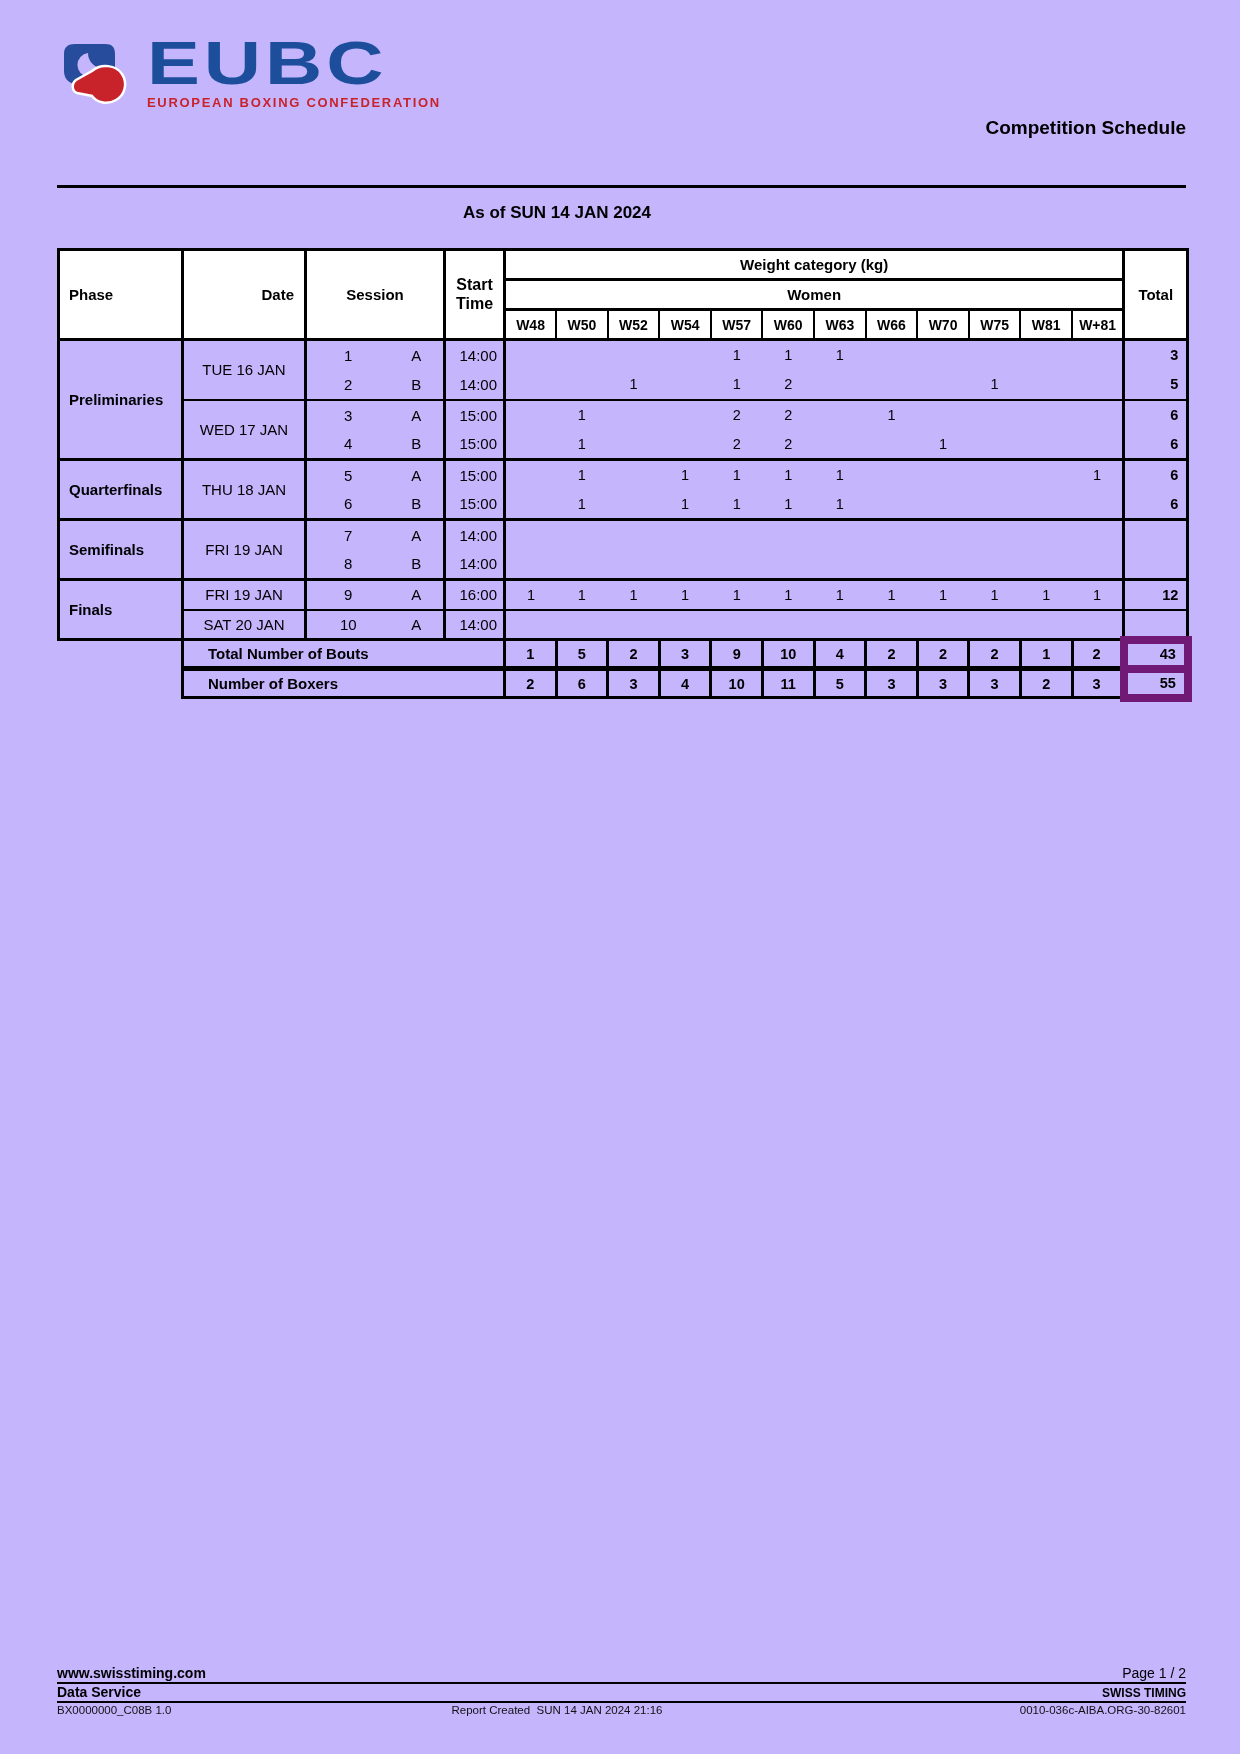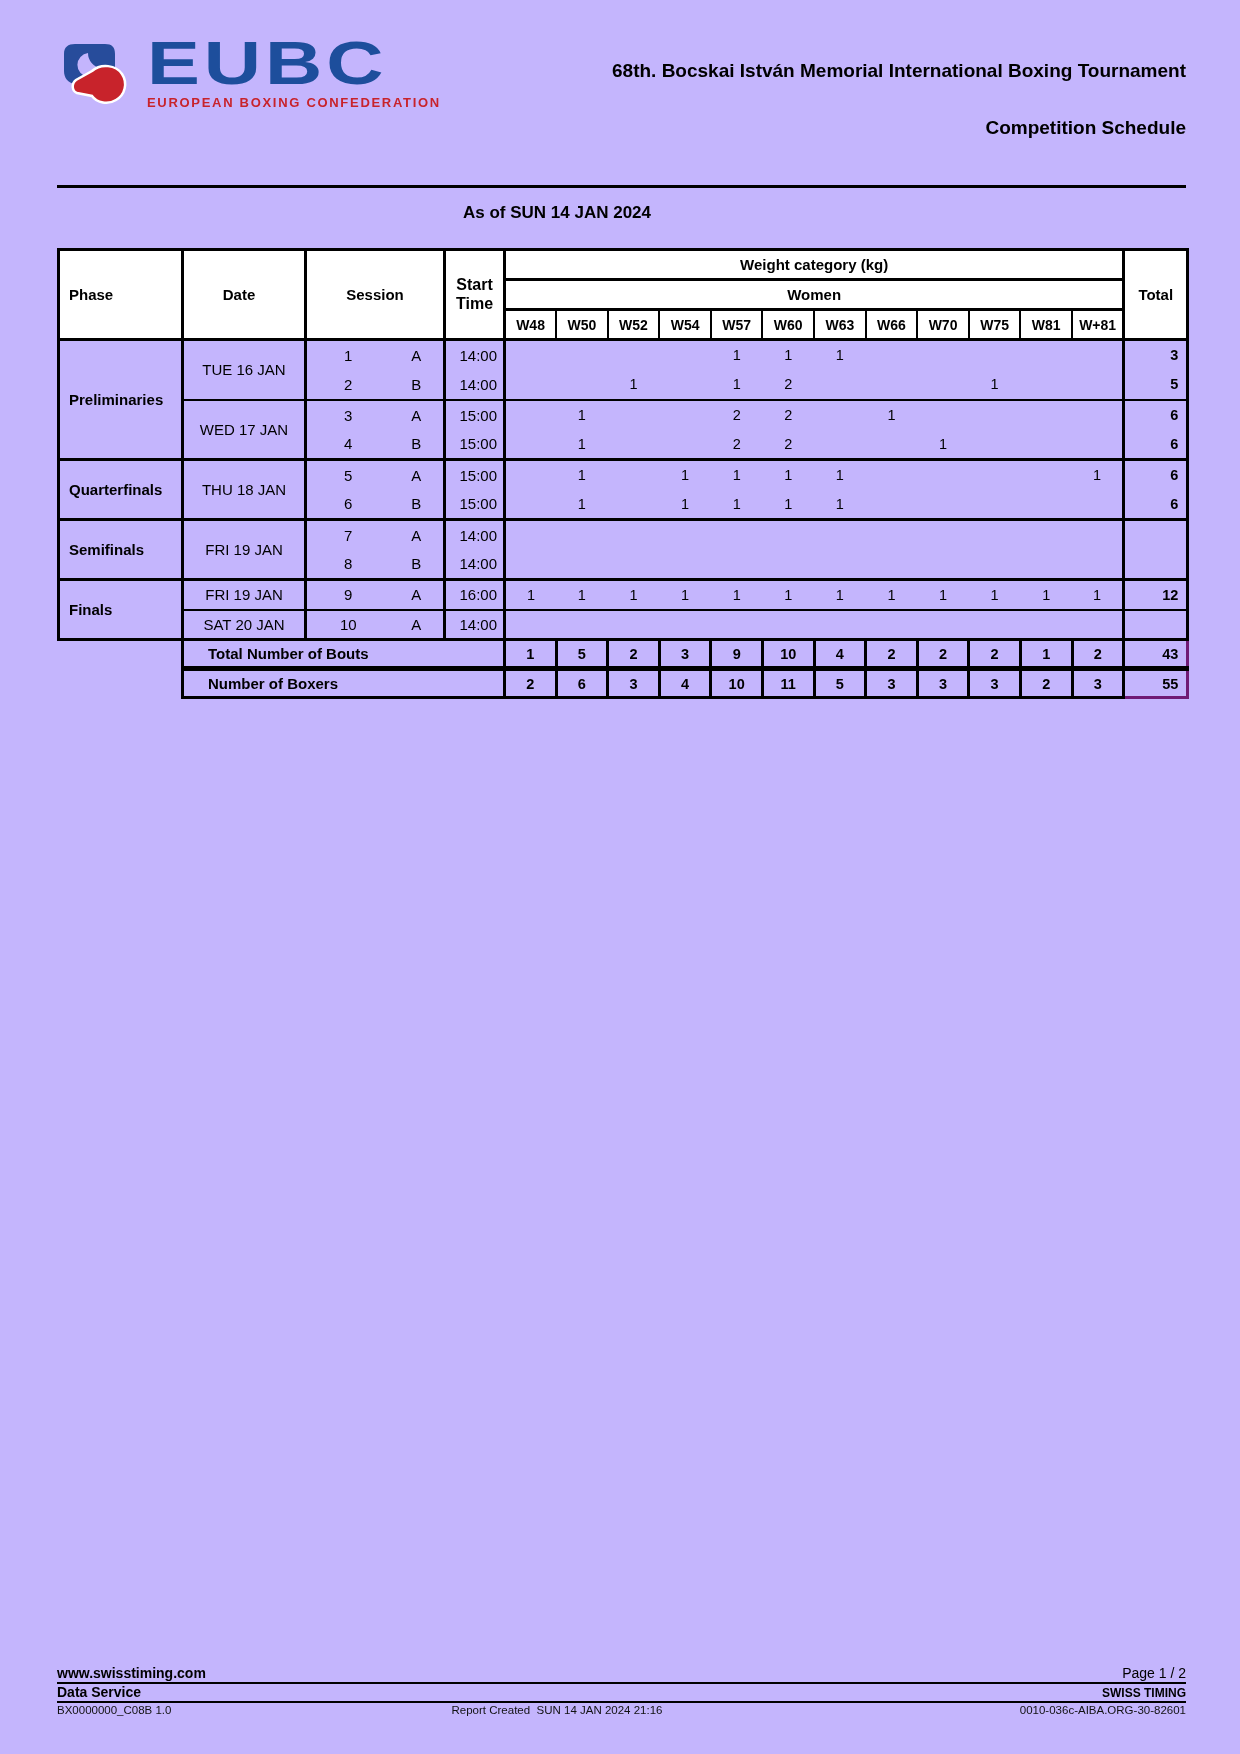--- a/index.html
+++ b/index.html
@@ -22,41 +22,41 @@
   
   .table-wrap{position:absolute;left:57px;top:248px;}
   table.sched{border-collapse:collapse;table-layout:fixed;width:1129px;font-size:15px;}
   .sched th,.sched td{padding:0;vertical-align:middle;overflow:hidden;}
   .sched thead tr{height:30px;}
   .sched tbody tr{height:30px;}
   .sched tr.summary-row{height:29px;}
 
   .sched th{border:3px solid #000;font-weight:bold;text-align:center;background:#fff;}
   th.phase-h{text-align:left;padding-left:9px;}
-  th.date-h{padding-right:10px;}
+  th.date-h{text-align:right;padding-right:10px;}
   th.start-h{font-size:16px;line-height:1.15;}
   th.w-h{border-width:3px 2px 3px 2px;font-size:14px;}
 
   .sched td{border:none;font-size:15px;}
   td.phase-cell{border:3px solid #000;font-weight:bold;text-align:left;padding-left:9px;}
   td.date-cell{border-right:3px solid #000;text-align:center;}
   td.num-cell{text-align:center;}
   td.letter-cell{border-right:3px solid #000;text-align:center;}
   td.time-cell{border-right:3px solid #000;text-align:right;padding-right:6px;}
   td.bout-cell{text-align:center;font-size:14.5px;}
   td.total-cell{border-left:3px solid #000;border-right:3px solid #000;text-align:right;
                 padding-right:8px;font-weight:bold;font-size:14.5px;}
   tr.sep-date > td{border-top:2px solid #000;}
   tr.sep-phase > td{border-top:3px solid #000;}
   tr.last-main > td{border-bottom:3px solid #000;}
 
   td.ghost{border:none;background:transparent;}
   td.sum-label{border:3px solid #000;font-weight:bold;text-align:left;padding-left:24px;}
   td.sum-val{border:3px solid #000;font-weight:bold;text-align:center;font-size:14.5px;}
-  td.sum-total{border:3px solid #701a75;font-weight:bold;text-align:right;padding-right:8px;font-size:14.5px;}
+  td.sum-total{border:8px solid #701a75;font-weight:bold;text-align:right;padding-right:8px;font-size:14.5px;}
   tr.summary-2 > td.sum-label, tr.summary-2 > td.sum-val, tr.summary-2 > td.sum-total{border-top:5px solid #000;}
 
   
   .f-line{position:absolute;left:57px;width:1129px;display:flex;justify-content:space-between;
           align-items:flex-end;border-bottom:2px solid #000;padding-bottom:1px;}
   .f1{top:1661px;height:20px;}
   .f2{top:1683px;height:17px;}
   .f-left-bold{font-size:14px;font-weight:bold;}
   .f-right{font-size:14px;}
   .f-right-bold{font-size:12px;font-weight:bold;}
@@ -73,21 +73,20 @@
   <svg class="logo-icon" viewBox="0 0 78 70" aria-hidden="true">
     <path fill="#274c9b" fill-rule="evenodd" d="M13 2 h30 c7 0 10 3 10 10 v16 c0 7 -3 10 -10 10 h-4 l-9 6 -17 -2 c-7 -1 -11 -6 -11 -13 V12 c0 -7 4 -10 11 -10 z
          M26 11 a12 12 0 1 0 13 15 15 15 0 0 1 -13 -15 z"></path>
     <path fill="#c8232b" stroke="#ffffff" stroke-width="2.5" d="M30 29 c9 -8 24 -6 30 3 c6 9 3 21 -6 26 c-8 5 -19 3 -24 -4 l-15 -3 c-5 -2 -6 -9 -1 -13 z"></path>
   </svg>
   <div class="logo-text">
     <span class="brand">EUBC</span>
     <div class="tagline">EUROPEAN BOXING CONFEDERATION</div>
   </div>
 
-  <div class="doc-title">68th. Bocskai István Memorial International Boxing Tournament</div>
   <div class="doc-subtitle">Competition Schedule</div>
   <div class="head-rule"></div>
   <div class="as-of">As of SUN 14 JAN 2024</div>
 
   <div class="table-wrap">
     <table class="sched">
       <colgroup>
         <col style="width:124px">
           <col style="width:123px">
           <col style="width:84px">

